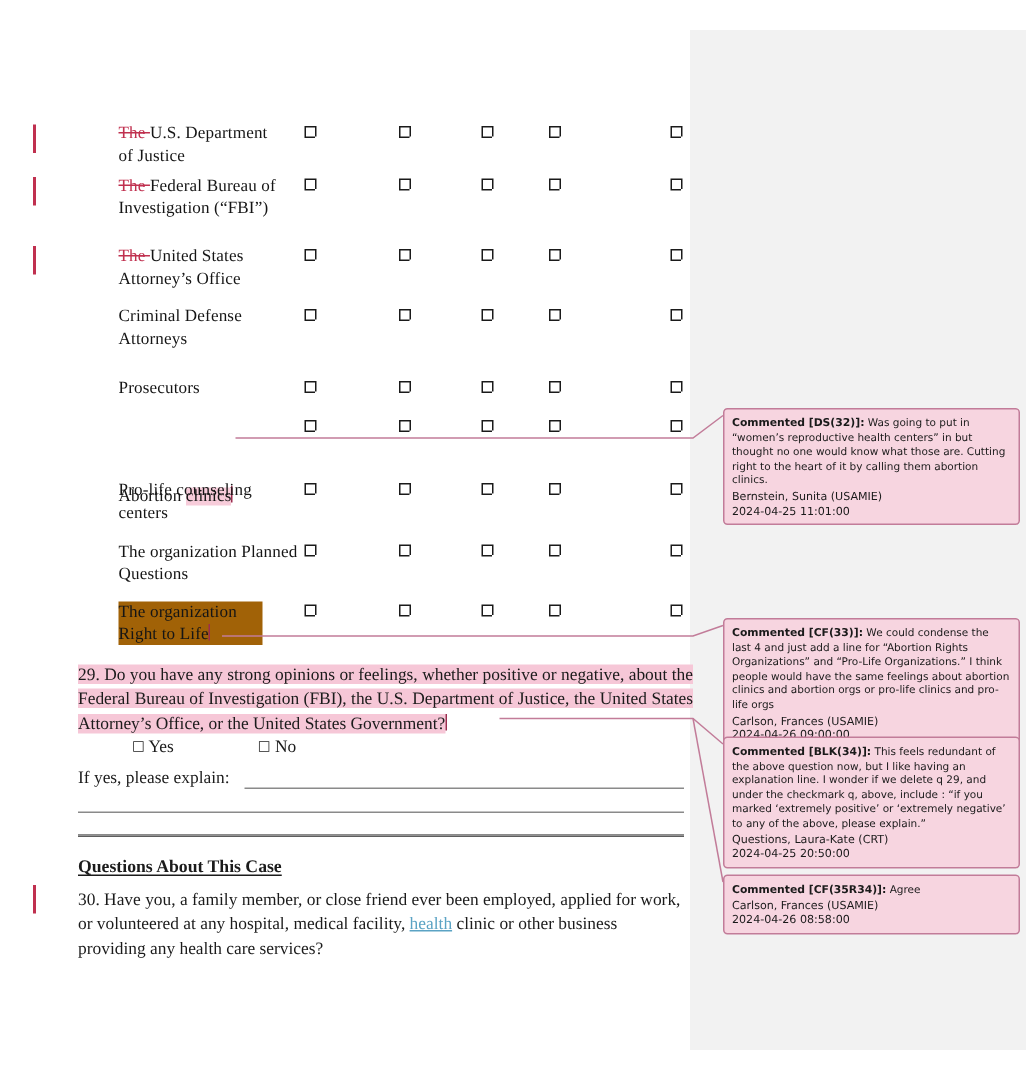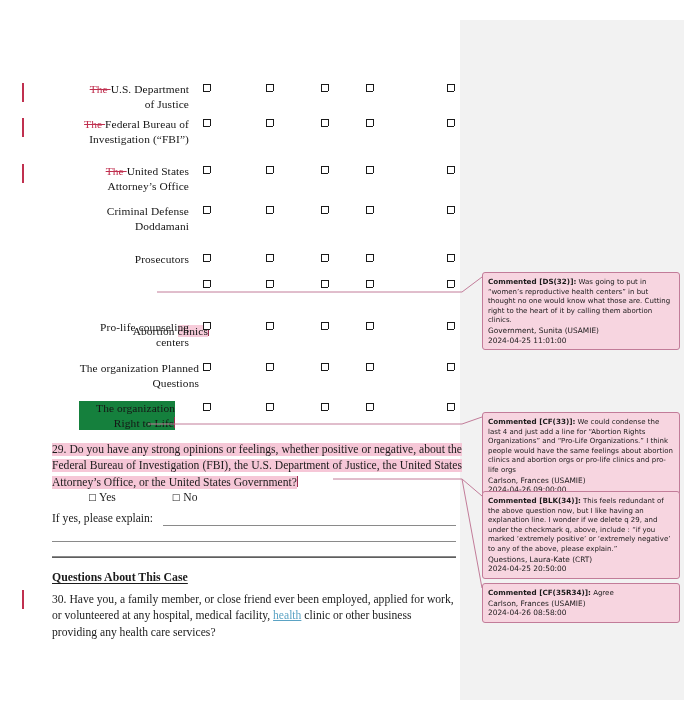--- a/index.html
+++ b/index.html
@@ -49,28 +49,27 @@
     height:auto;
   }
   .row-label{
     position:absolute;
     left:79px;top:0;
     width:110px;
     font-size:11.4px;
     line-height:14.6px;
     color:#151515;
     letter-spacing:.1px;
-    text-align:right;
   }
   .row-label .del{
     color:#c0304f;
     text-decoration:line-through;
   }
   .hl{ background:#f7ccda; }
-  .hl-strong{ background:#15803d; }
+  .hl-strong{ background:#a16207; }
   .ins-caret{
     display:inline-block;width:1px;height:11px;
     background:#9b2d4f;vertical-align:-1px;margin-left:0px;
   }
 
   .cbx{
     position:absolute;
     top:2px;
     width:8px;height:8px;
     border:1.3px solid #1a1a1a;
@@ -215,21 +214,21 @@
       </div>
       <div class="cbx" style="left:203px;"></div>
       <div class="cbx" style="left:266px;"></div>
       <div class="cbx" style="left:321px;"></div>
       <div class="cbx" style="left:366px;"></div>
       <div class="cbx" style="left:447px;"></div>
     </div>
 
     <div class="grid-row" style="top:204px;">
       <div class="row-label">
-        <span>Criminal Defense Doddamani</span>
+        <span>Criminal Defense Attorneys</span>
       </div>
       <div class="cbx" style="left:203px;"></div>
       <div class="cbx" style="left:266px;"></div>
       <div class="cbx" style="left:321px;"></div>
       <div class="cbx" style="left:366px;"></div>
       <div class="cbx" style="left:447px;"></div>
     </div>
 
     <div class="grid-row" style="top:252px;">
       <div class="row-label">
@@ -320,21 +319,21 @@
     <polyline points="462,479 482,588" fill="none" stroke="#c27c99" stroke-width="1"></polyline>
   </svg>
 
   <div id="comments">
 
     <div class="balloon" style="top:272px;">
       <div>
         <span class="ref">Commented [DS(32)]:</span>
         <span class="body">Was going to put in “women’s reproductive health centers” in but thought no one would know what those are.  Cutting right to the heart of it by calling them abortion clinics.</span>
       </div>
-      <div class="author">Government, Sunita (USAMIE)</div>
+      <div class="author">Bernstein, Sunita (USAMIE)</div>
       <div class="stamp">2024-04-25 11:01:00</div>
     </div>
 
     <div class="balloon" style="top:412px;">
       <div>
         <span class="ref">Commented [CF(33)]:</span>
         <span class="body">We could condense the last 4 and just add a line for “Abortion Rights Organizations” and “Pro-Life Organizations.” I think people would have the same feelings about abortion clinics and abortion orgs or pro-life clinics and pro-life orgs</span>
       </div>
       <div class="author">Carlson, Frances (USAMIE)</div>
       <div class="stamp">2024-04-26 09:00:00</div>

